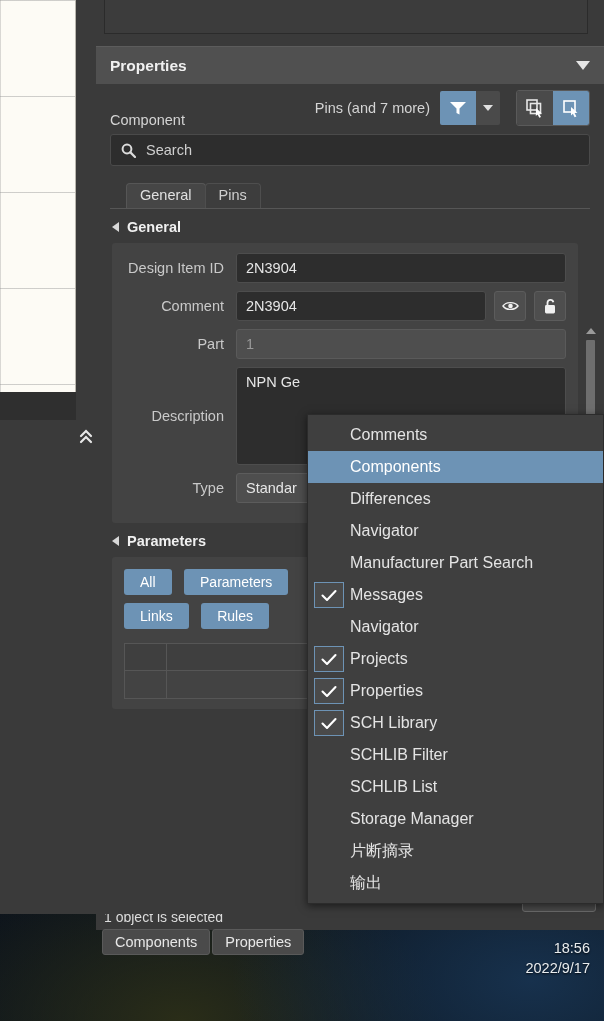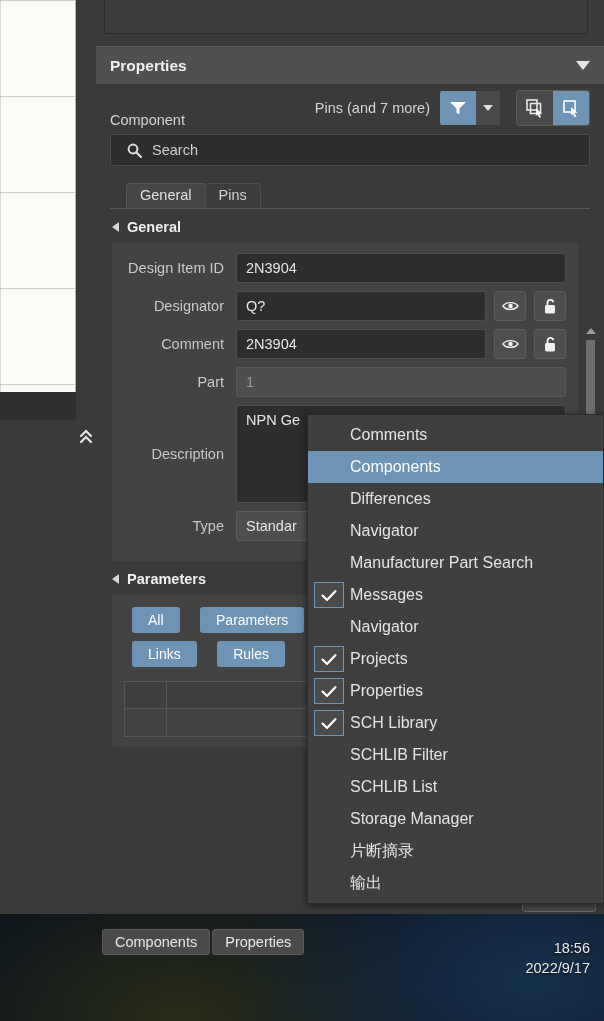--- a/index.html
+++ b/index.html
@@ -103,21 +103,21 @@
     display: flex; border: 1px solid #5a5a5a; border-radius: 3px; overflow: hidden;
   }
   .btn-sel { width: 36px; height: 34px; background: #4a4a4a;
     display: flex; align-items: center; justify-content: center; }
   .btn-sel.active { background: #6d93b5; }
 
   
   .search-box {
     margin: 2px 14px 0 14px; height: 32px; background: #2d2d2d;
     border: 1px solid #4a4a4a; border-radius: 3px;
-    display: flex; align-items: center; padding: 0 16px; gap: 10px;
+    display: flex; align-items: center; padding: 0 10px; gap: 10px;
   }
   .search-text { color: #cfcfcf; font-size: 14.5px; }
 
   
   .tabs { margin: 16px 0 0 30px; display: flex; align-items: flex-end; height: 26px; }
   .tab {
     padding: 3px 13px 5px 13px; font-size: 14.5px; color: #e0e0e0;
     background: #464646; border: 1px solid #565656; border-bottom: none;
     border-radius: 4px 4px 0 0; margin-right: -1px;
   }
@@ -154,21 +154,21 @@
   .icon-btn {
     width: 32px; height: 30px; margin-left: 8px; background: #4e4e4e;
     border: 1px solid #5c5c5c; border-radius: 3px;
     display: flex; align-items: center; justify-content: center;
   }
   .field-input.type { background: #4e4e4e; border-color: #5c5c5c; color: #e6e6e6; max-width: 150px; }
 
   
   .chip {
     background: #6d93b5; color: #fff; font-size: 14px;
-    padding: 5px 16px; border-radius: 3px; margin: 0 8px 8px 8px;
+    padding: 5px 16px; border-radius: 3px; margin: 0 8px 8px 0;
     display: inline-block;
   }
   .chips { padding: 4px 0 0 12px; }
   .ptable { margin: 6px 12px 0 12px; border: 1px solid #565656; }
   .ptable .row {
     display: flex; height: 27px; align-items: center;
     border-bottom: 1px solid #565656; color: #dcdcdc; font-size: 14px;
   }
   .ptable .row:last-child { border-bottom: none; }
   .ptable .c1 { width: 42px; border-right: 1px solid #565656; height: 100%; }
@@ -317,36 +317,20 @@
         <span>General</span>
       </div>
 
       <div class="group-card">
 
         <div class="field-row">
           <span class="field-label">Design Item ID</span>
           <span class="field-input">2N3904</span>
         </div>
 
-        <div class="field-row">
-          <span class="field-label">Designator</span>
-          <span class="field-input">Q?</span>
-          <span class="icon-btn">
-            <svg width="17" height="12" viewBox="0 0 17 12">
-              <path d="M1 6 C4 1.5, 13 1.5, 16 6 C13 10.5, 4 10.5, 1 6 Z" fill="none" stroke="#f0f0f0" stroke-width="1.4"></path>
-              <circle cx="8.5" cy="6" r="2.3" fill="#f0f0f0"></circle>
-            </svg>
-          </span>
-          <span class="icon-btn">
-            <svg width="14" height="17" viewBox="0 0 14 17">
-              <rect x="2" y="7" width="10" height="8.5" rx="1.4" fill="#f0f0f0"></rect>
-              <path d="M4.5 7 V4.6 A3 3 0 0 1 10.4 4.2" fill="none" stroke="#f0f0f0" stroke-width="1.8"></path>
-            </svg>
-          </span>
-        </div>
 
         <div class="field-row">
           <span class="field-label">Comment</span>
           <span class="field-input">2N3904</span>
           <span class="icon-btn">
             <svg width="17" height="12" viewBox="0 0 17 12">
               <path d="M1 6 C4 1.5, 13 1.5, 16 6 C13 10.5, 4 10.5, 1 6 Z" fill="none" stroke="#f0f0f0" stroke-width="1.4"></path>
               <circle cx="8.5" cy="6" r="2.3" fill="#f0f0f0"></circle>
             </svg>
           </span>
@@ -398,20 +382,23 @@
             <div class="c2">Footprint</div>
           </div>
         </div>
       </div>
 
       <div class="vscroll">
         <div class="arrow"></div>
         <div class="thumb"></div>
       </div>
 
+      <div class="status-bar">
+        <span>1 object is selected</span>
+      </div>
 
       <div class="bottom-tabs">
         <span class="btab">Components</span>
         <span class="btab">Properties</span>
       </div>
 
     </div>
   </div>
 
   <div class="app-strip"></div>

